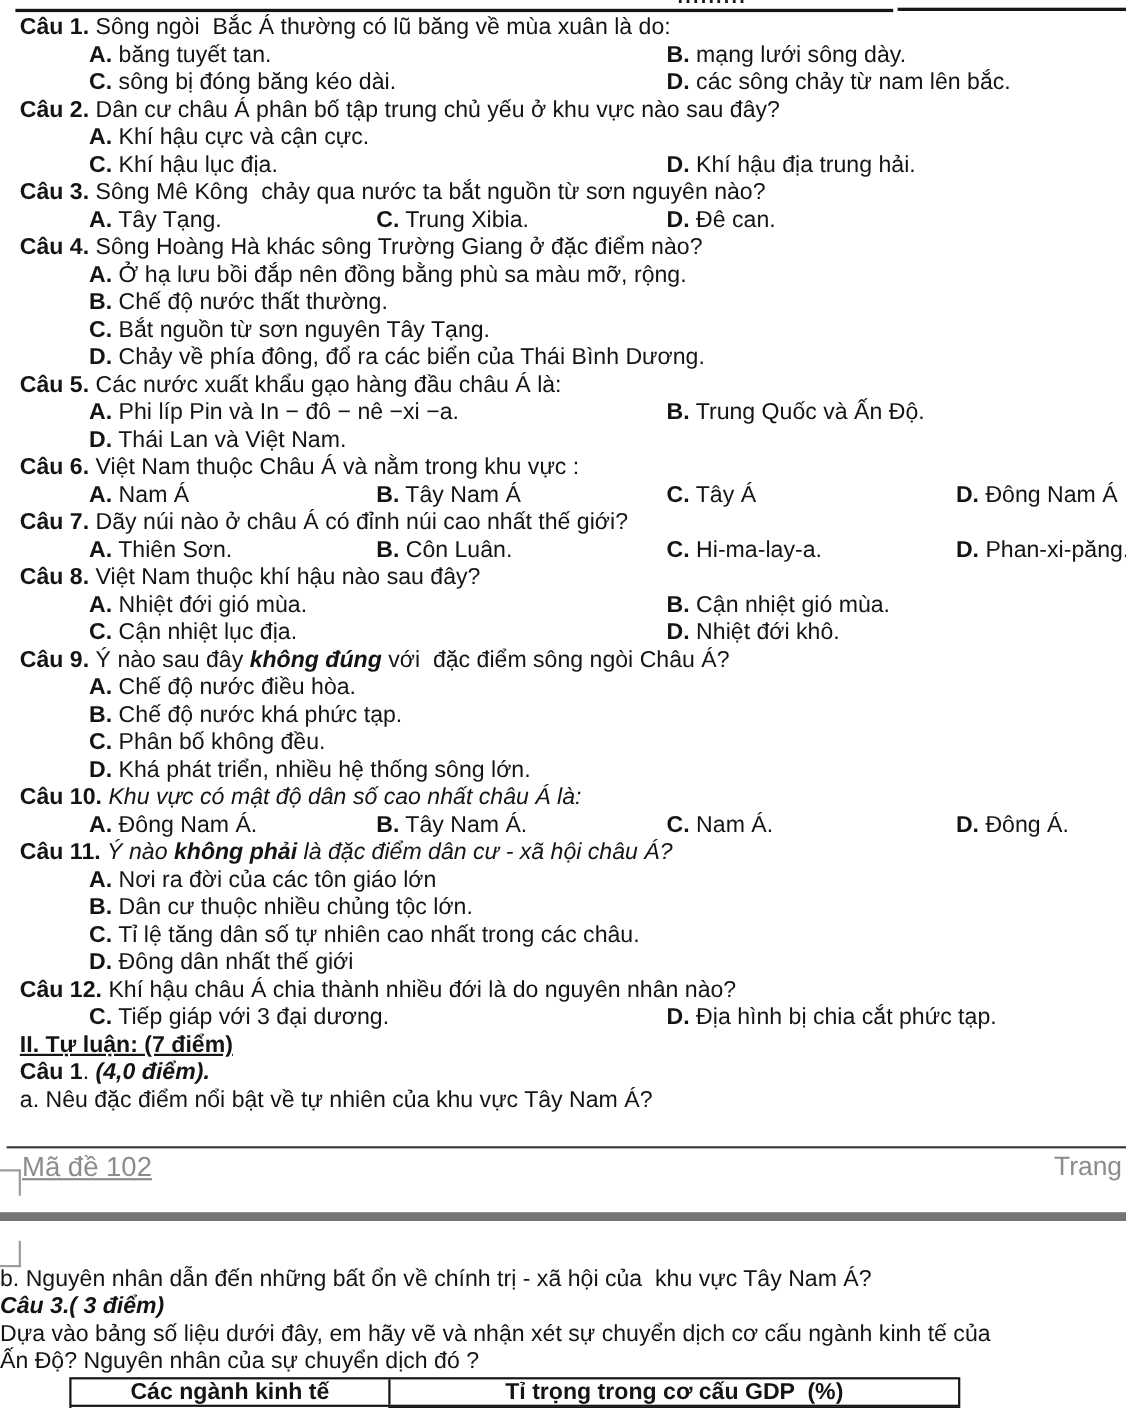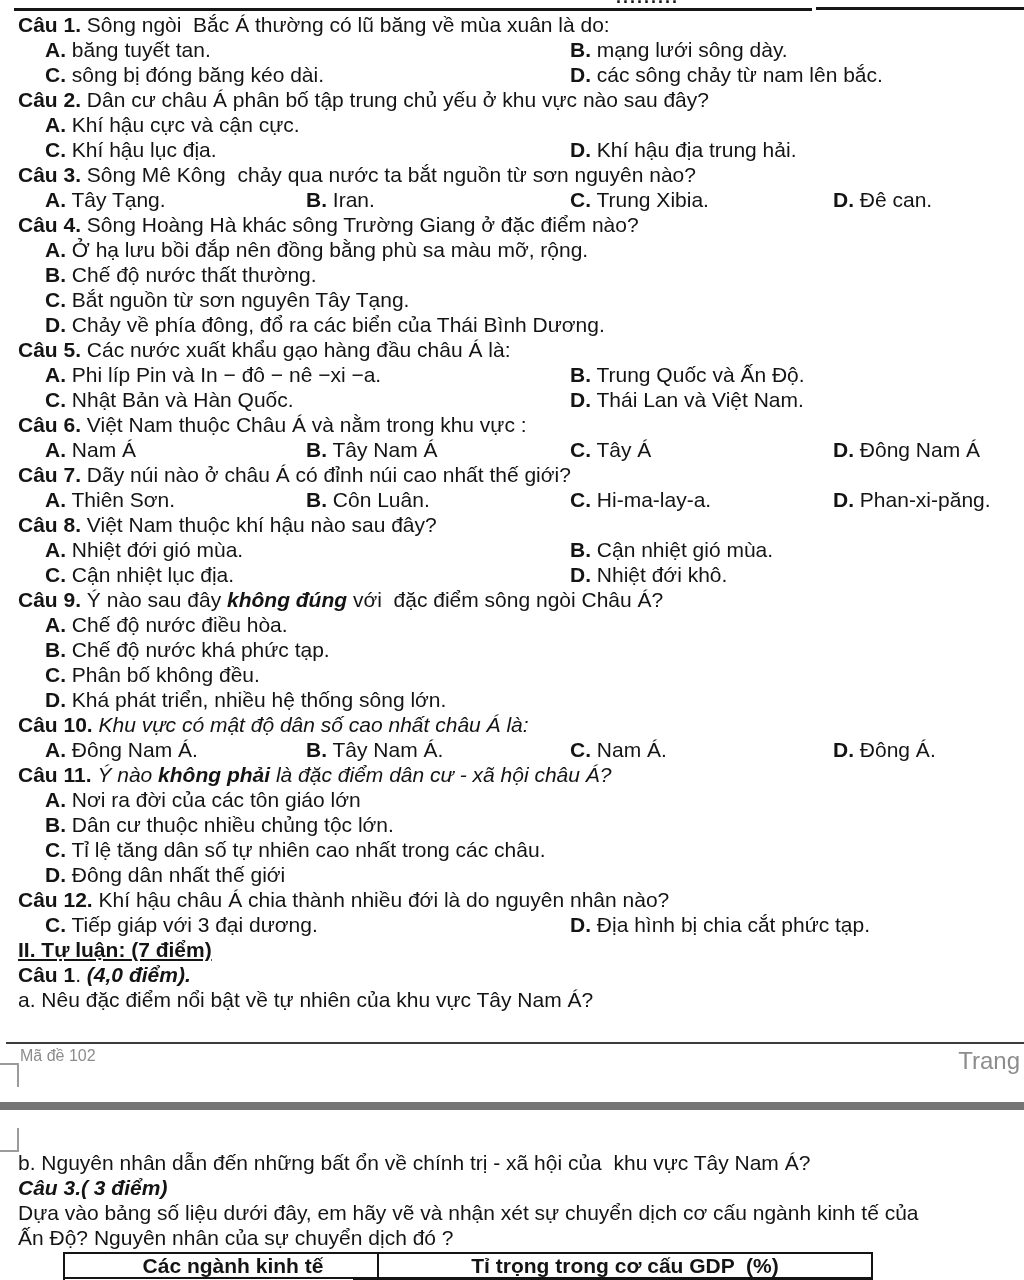--- a/index.html
+++ b/index.html
@@ -13,67 +13,67 @@
   .line span{white-space:pre;}
   .r{font-weight:400;font-style:normal;}
   .b{font-weight:700;font-style:normal;}
   .i{font-style:italic;font-weight:400;}
   .bi{font-weight:700;font-style:italic;}
   .bu{font-weight:700;text-decoration:underline;}
   .opts{padding-left:27px;}
   .grid{display:grid;}
   .g4{grid-template-columns:261px 264px 263px auto;}
   .g2{grid-template-columns:525px auto;}
-  .opt{display:block;}
+  .opt{display:block;margin-left:36px;}
   
   .toprule1{left:14px;top:8px;width:798px;height:3px;background:#161616;}
   .toprule2{left:816px;top:7px;width:208px;height:3px;background:#161616;}
   .topdots{left:616px;top:-13px;font-weight:700;font-size:18px;letter-spacing:2px;color:#161616;}
   
   #page1{left:18px;top:12px;width:1002px;}
   
   .footrule{left:6px;top:1042px;width:1018px;height:2px;background:#3c3c3c;}
-  .foot-left{left:20px;top:1047px;font-size:16px;color:#8c8c8c;}
+  .foot-left{left:20px;top:1047px;font-size:25px;color:#8c8c8c;text-decoration:underline;}
   .foot-right{right:4px;top:1047px;font-size:24px;color:#8c8c8c;}
   
   .cm{background:#9b9b9b;}
   
   .graybar{left:0;top:1102px;width:1024px;height:8px;background:#757575;}
   
-  #page2{left:18px;top:1150px;width:1002px;}
+  #page2{left:0;top:1150px;width:1002px;}
   
-  .tbl{left:63px;top:1252px;width:810px;height:27px;border:2px solid #141414;box-sizing:border-box;display:grid;grid-template-columns:288px auto;padding-left:24px;}
+  .tbl{left:63px;top:1252px;width:810px;height:27px;border:2px solid #141414;box-sizing:border-box;display:grid;grid-template-columns:288px auto;}
   .tbl .cell{display:flex;align-items:center;justify-content:center;font-size:21px;font-weight:700;white-space:pre;overflow:hidden;}
   .tbl .cell + .cell{border-left:2px solid #141414;text-align:right;}
   .tick{background:#141414;}
 </style>
 </head>
 <body>
 
 <div class="abs topdots">.........</div>
 <div class="abs toprule1"></div>
 <div class="abs toprule2"></div>
 
 <div class="abs" id="page1">
     <div class="line"><span class="b">Câu 1.</span><span class="r"> Sông ngòi  Bắc Á thường có lũ băng về mùa xuân là do:</span></div>
     <div class="line opts grid g2"><span class="opt"><span class="b">A.</span><span class="r"> băng tuyết tan.</span></span><span class="opt"><span class="b">B.</span><span class="r"> mạng lưới sông dày.</span></span></div>
     <div class="line opts grid g2"><span class="opt"><span class="b">C.</span><span class="r"> sông bị đóng băng kéo dài.</span></span><span class="opt"><span class="b">D.</span><span class="r"> các sông chảy từ nam lên bắc.</span></span></div>
     <div class="line"><span class="b">Câu 2.</span><span class="r"> Dân cư châu Á phân bố tập trung chủ yếu ở khu vực nào sau đây?</span></div>
     <div class="line opts grid g2"><span class="opt"><span class="b">A.</span><span class="r"> Khí hậu cực và cận cực.</span></span></div>
     <div class="line opts grid g2"><span class="opt"><span class="b">C.</span><span class="r"> Khí hậu lục địa.</span></span><span class="opt"><span class="b">D.</span><span class="r"> Khí hậu địa trung hải.</span></span></div>
     <div class="line"><span class="b">Câu 3.</span><span class="r"> Sông Mê Kông  chảy qua nước ta bắt nguồn từ sơn nguyên nào?</span></div>
-    <div class="line opts grid g4"><span class="opt"><span class="b">A.</span><span class="r"> Tây Tạng.</span></span><span class="opt"><span class="b">B.</span><span class="r"> Iran.</span></span><span class="opt"><span class="b">C.</span><span class="r"> Trung Xibia.</span></span><span class="opt"><span class="b">D.</span><span class="r"> Đê can.</span></span></div>
+    <div class="line opts grid g4"><span class="opt"><span class="b">A.</span><span class="r"> Tây Tạng.</span></span><span class="opt"><span class="b">C.</span><span class="r"> Trung Xibia.</span></span><span class="opt"><span class="b">D.</span><span class="r"> Đê can.</span></span></div>
     <div class="line"><span class="b">Câu 4.</span><span class="r"> Sông Hoàng Hà khác sông Trường Giang ở đặc điểm nào?</span></div>
     <div class="line opts"><span class="opt"><span class="b">A.</span><span class="r"> Ở hạ lưu bồi đắp nên đồng bằng phù sa màu mỡ, rộng.</span></span></div>
     <div class="line opts"><span class="opt"><span class="b">B.</span><span class="r"> Chế độ nước thất thường.</span></span></div>
     <div class="line opts"><span class="opt"><span class="b">C.</span><span class="r"> Bắt nguồn từ sơn nguyên Tây Tạng.</span></span></div>
     <div class="line opts"><span class="opt"><span class="b">D.</span><span class="r"> Chảy về phía đông, đổ ra các biển của Thái Bình Dương.</span></span></div>
     <div class="line"><span class="b">Câu 5.</span><span class="r"> Các nước xuất khẩu gạo hàng đầu châu Á là:</span></div>
     <div class="line opts grid g2"><span class="opt"><span class="b">A.</span><span class="r"> Phi líp Pin và In − đô − nê −xi −a.</span></span><span class="opt"><span class="b">B.</span><span class="r"> Trung Quốc và Ấn Độ.</span></span></div>
-    <div class="line opts grid g2"><span class="opt"><span class="b">C.</span><span class="r"> Nhật Bản và Hàn Quốc.</span></span><span class="opt"><span class="b">D.</span><span class="r"> Thái Lan và Việt Nam.</span></span></div>
+    <div class="line opts grid g2"><span class="opt"><span class="b">D.</span><span class="r"> Thái Lan và Việt Nam.</span></span></div>
     <div class="line"><span class="b">Câu 6.</span><span class="r"> Việt Nam thuộc Châu Á và nằm trong khu vực :</span></div>
     <div class="line opts grid g4"><span class="opt"><span class="b">A.</span><span class="r"> Nam Á</span></span><span class="opt"><span class="b">B.</span><span class="r"> Tây Nam Á</span></span><span class="opt"><span class="b">C.</span><span class="r"> Tây Á</span></span><span class="opt"><span class="b">D.</span><span class="r"> Đông Nam Á</span></span></div>
     <div class="line"><span class="b">Câu 7.</span><span class="r"> Dãy núi nào ở châu Á có đỉnh núi cao nhất thế giới?</span></div>
     <div class="line opts grid g4"><span class="opt"><span class="b">A.</span><span class="r"> Thiên Sơn.</span></span><span class="opt"><span class="b">B.</span><span class="r"> Côn Luân.</span></span><span class="opt"><span class="b">C.</span><span class="r"> Hi-ma-lay-a.</span></span><span class="opt"><span class="b">D.</span><span class="r"> Phan-xi-păng.</span></span></div>
     <div class="line"><span class="b">Câu 8.</span><span class="r"> Việt Nam thuộc khí hậu nào sau đây?</span></div>
     <div class="line opts grid g2"><span class="opt"><span class="b">A.</span><span class="r"> Nhiệt đới gió mùa.</span></span><span class="opt"><span class="b">B.</span><span class="r"> Cận nhiệt gió mùa.</span></span></div>
     <div class="line opts grid g2"><span class="opt"><span class="b">C.</span><span class="r"> Cận nhiệt lục địa.</span></span><span class="opt"><span class="b">D.</span><span class="r"> Nhiệt đới khô.</span></span></div>
     <div class="line"><span class="b">Câu 9.</span><span class="r"> Ý nào sau đây </span><span class="bi">không đúng</span><span class="r"> với  đặc điểm sông ngòi Châu Á?</span></div>
     <div class="line opts"><span class="opt"><span class="b">A.</span><span class="r"> Chế độ nước điều hòa.</span></span></div>
     <div class="line opts"><span class="opt"><span class="b">B.</span><span class="r"> Chế độ nước khá phức tạp.</span></span></div>

